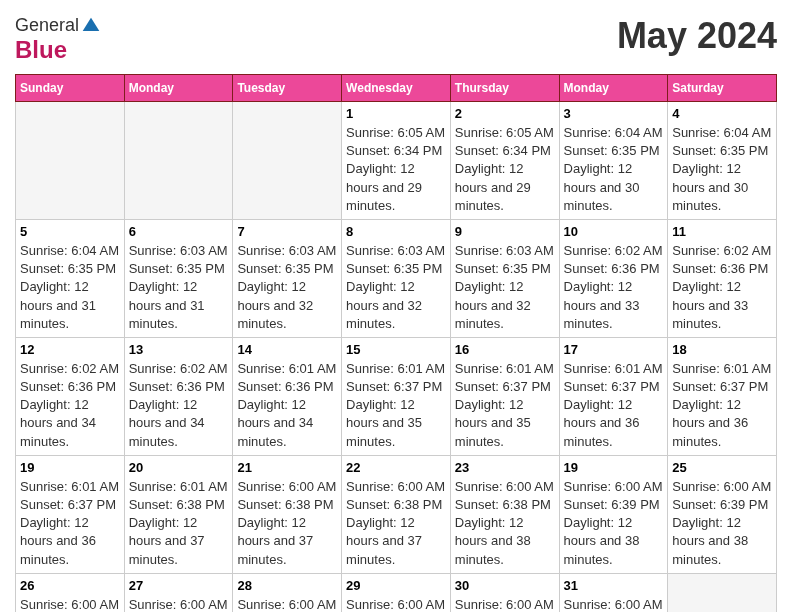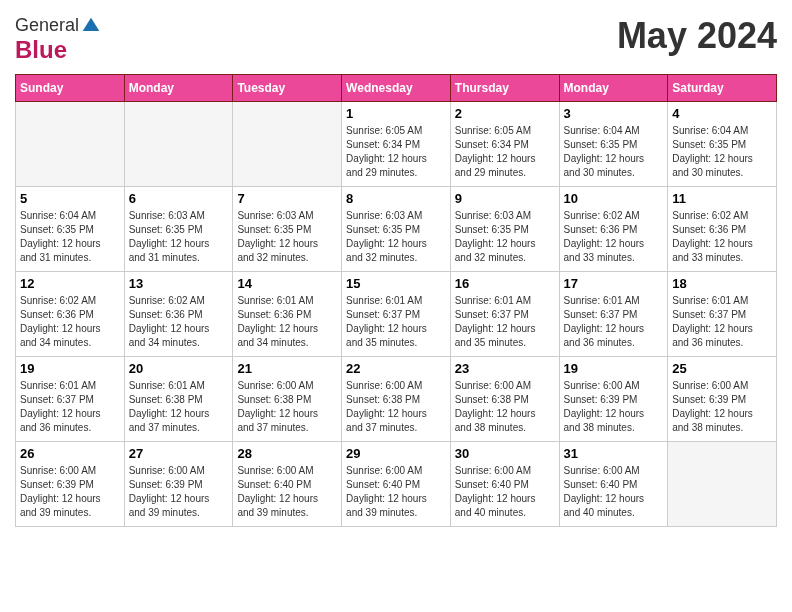--- a/index.html
+++ b/index.html
@@ -75,21 +75,21 @@
     }
     .calendar td.empty {
       background: #f5f5f5;
     }
     .day-num {
       font-weight: bold;
       font-size: 13px;
       margin-bottom: 3px;
     }
     .day-info {
-      font-size: 10px;
+      font-size: 13px;
       color: #333;
       line-height: 1.4;
     }
     .week-row td {
       height: 85px;
     }
   </style>
 </head>
 <body>
 

